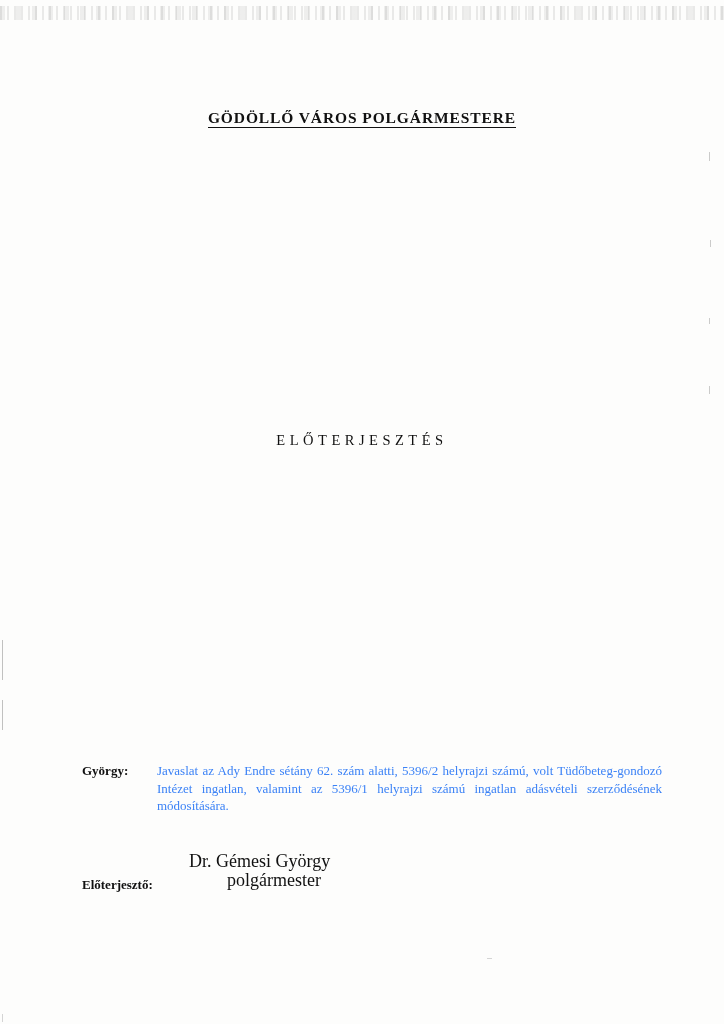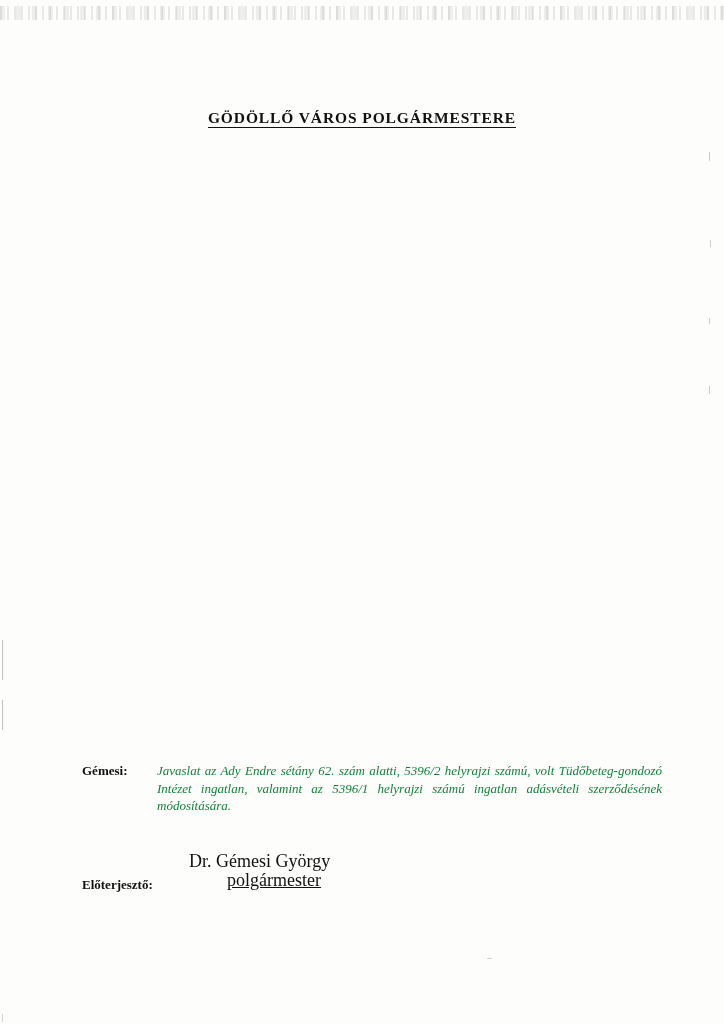--- a/index.html
+++ b/index.html
@@ -91,34 +91,32 @@
   .field-label.subject-label {
     width: 75px;
   }
   .field-label.presenter-label {
     width: 107px;
     margin-top: 24px;
   }
   .field-value {
     font-size: 13px;
     line-height: 17.5px;
-    color: #15803d;
+    color: #3b82f6;
     text-align: justify;
     flex: 1 1 auto;
-    font-style: italic;
   }
   .presenter-value {
     font-size: 18px;
     line-height: 19px;
     color: #111;
   }
   .presenter-value .sub {
     display: block;
     padding-left: 38px;
-    text-decoration: underline;
   }
   .edge-mark {
     position: absolute;
     background: rgba(120,120,120,0.45);
     width: 1px;
   }
   .bottom-speck {
     position: absolute;
     background: rgba(120,120,120,0.3);
   }
@@ -135,24 +133,25 @@
   <div class="scan-speck" style="top:318px; left:709px; width:1px; height:6px;"></div>
   <div class="scan-speck" style="top:386px; left:709px; width:1px; height:8px;"></div>
 
   <div class="edge-mark" style="top:640px; left:2px; height:40px;"></div>
   <div class="edge-mark" style="top:700px; left:2px; height:30px;"></div>
 
   <h1 class="header-title">
     <span>GÖDÖLLŐ VÁROS POLGÁRMESTERE</span>
   </h1>
 
+  <div class="doc-type">ELŐTERJESZTÉS</div>
 
   <div class="field-block field-subject">
     <div class="field-row">
-      <div class="field-label subject-label">Gémesi:</div>
+      <div class="field-label subject-label">György:</div>
       <div class="field-value">Javaslat az Ady Endre sétány 62. szám alatti, 5396/2 helyrajzi számú, volt Tüdőbeteg-gondozó Intézet ingatlan, valamint az 5396/1 helyrajzi számú ingatlan adásvételi szerződésének módosítására.</div>
     </div>
   </div>
 
   <div class="field-block field-presenter">
     <div class="field-row">
       <div class="field-label presenter-label">Előterjesztő:</div>
       <div class="presenter-value">
         <span>Dr. Gémesi György</span>
         <span class="sub">polgármester</span>

